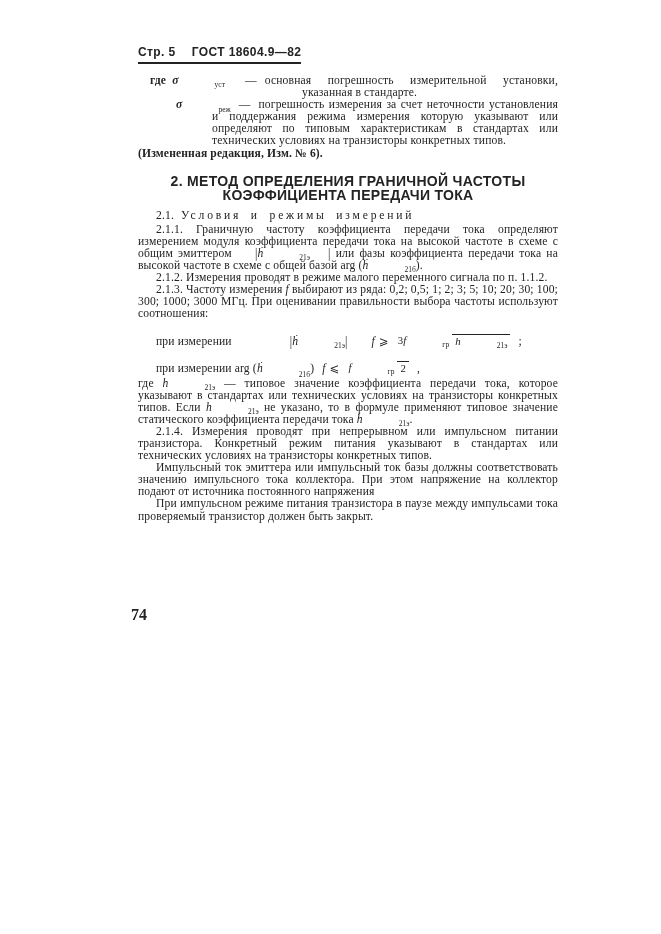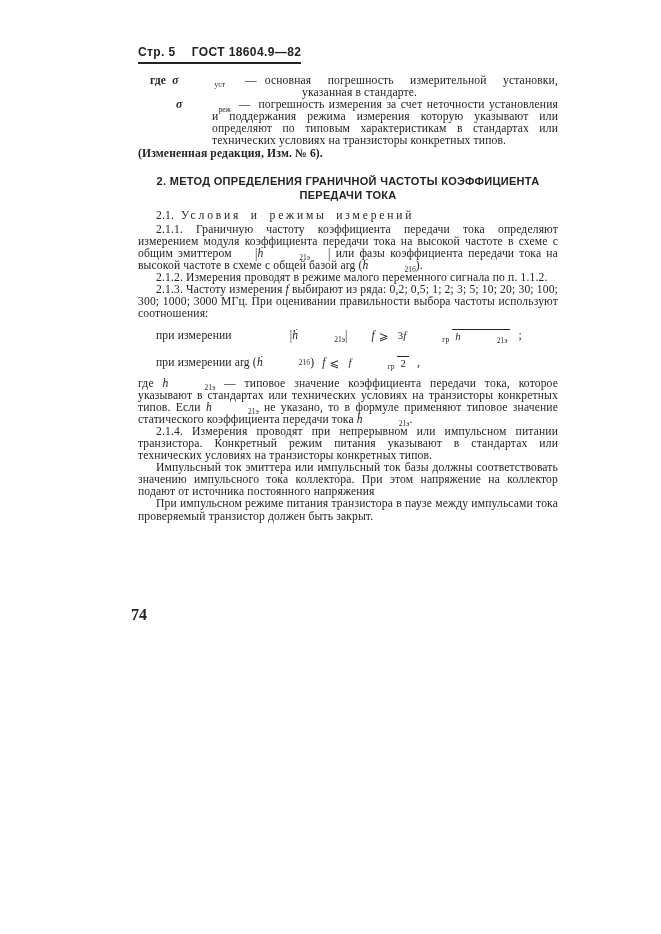--- a/index.html
+++ b/index.html
@@ -50,36 +50,36 @@
   .def-lead { font-weight: 700; margin-right: 6px; }
   .sigma { font-weight: 700; font-style: italic; }
   .def-dash { margin: 0 8px; }
   .def1 .def-dash { margin: 0 8px 0 20px; }
 
   .amendment { font-weight: 700; }
 
   .section-heading {
     font-family: "Liberation Sans", sans-serif;
     font-weight: 700;
-    font-size: 11px;
+    font-size: 14px;
     line-height: 14.5px;
     letter-spacing: 0.3px;
     text-align: center;
     margin: 14px 0 7px;
     padding: 0 12px;
   }
 
   .sub21 { margin-bottom: 2px; }
   .s21num { margin-right: 7px; }
   .spaced { letter-spacing: 2.8px; word-spacing: 4px; }
 
   
   .formula-line {
     display: flex;
-    align-items: center;
+    align-items: flex-end;
     padding-left: 18px;
     margin: 3px 0;
     min-height: 24px;
     font-size: 11.6px;
     letter-spacing: 0.15px;
   }
   .modbar { display: inline-block; transform: scaleY(1.25); }
   .f1 .f-mod { margin-left: 58px; }
   .f1 .f-var { margin-left: 24px; }
   .f2 .f-var { margin-left: 8px; }

